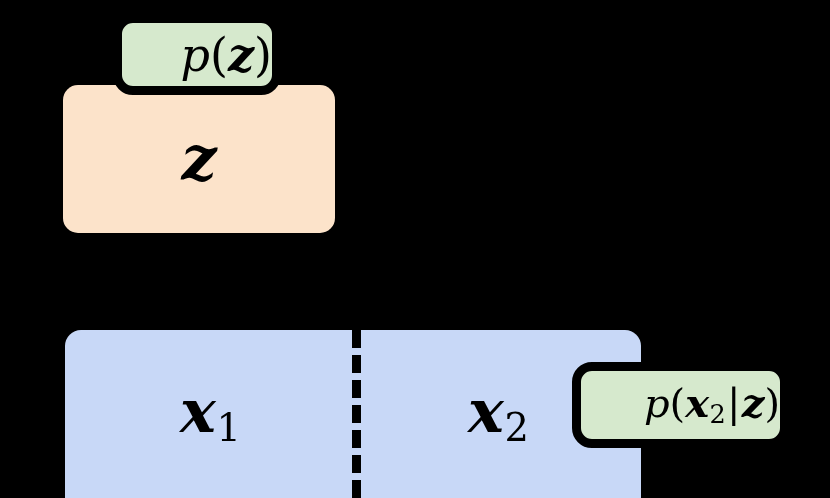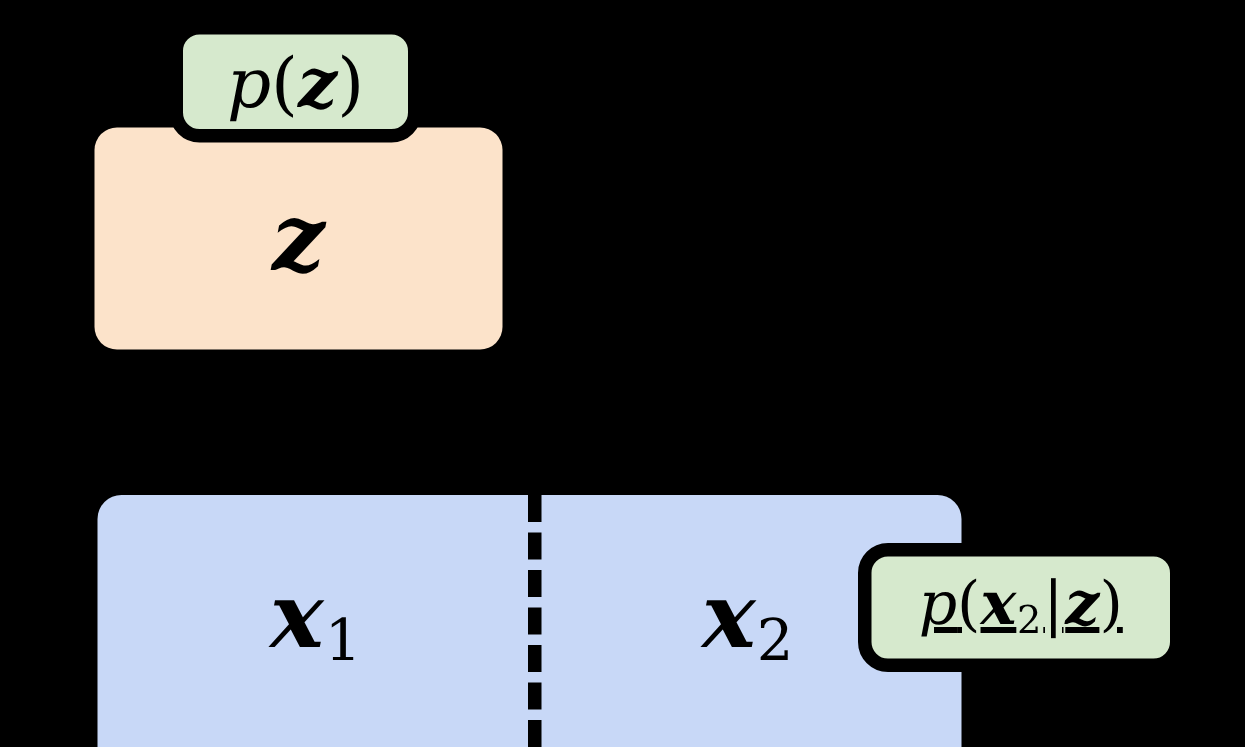--- a/index.html
+++ b/index.html
@@ -81,35 +81,34 @@
 
   
   .dist-label {
     position: absolute;
     box-sizing: border-box;
     background: #d6e9cd;
     border: 9px solid #000000;
     border-radius: 20px;
     display: flex;
     align-items: center;
-    justify-content: center;
+    justify-content: flex-end;
     z-index: 5;
   }
   #prior-label {
     left: 113px;
     top: 14px;
     width: 168px;
     height: 81px;
   }
   #likelihood-label {
     left: 572px;
     top: 362px;
     width: 217px;
     height: 86px;
-    text-decoration: underline;
   }
 
   
   .math {
     line-height: 1;
     white-space: nowrap;
     color: #000000;
     font-family: "DejaVu Serif", serif;
   }
   .math .var {            

